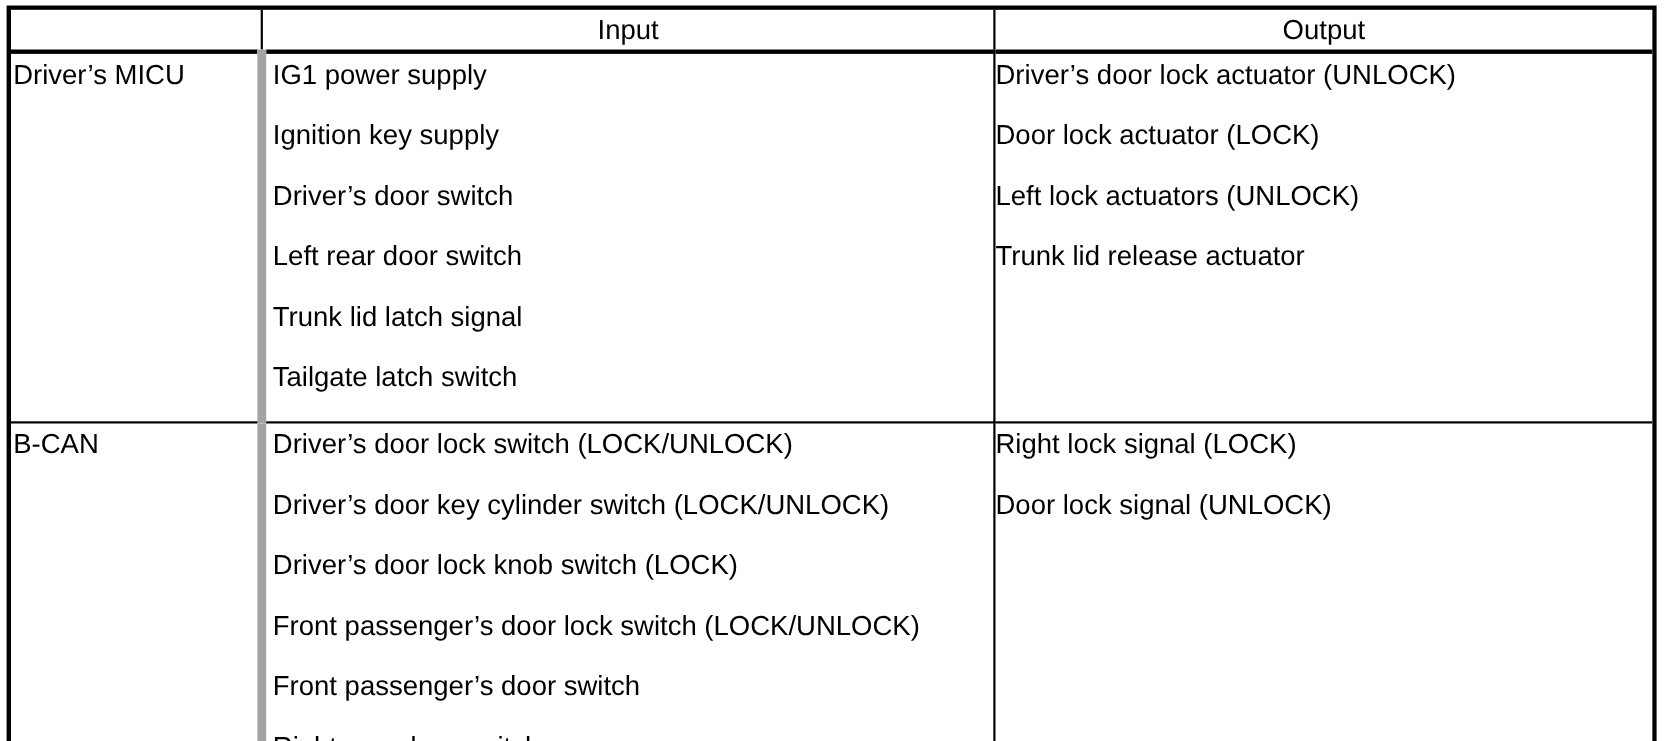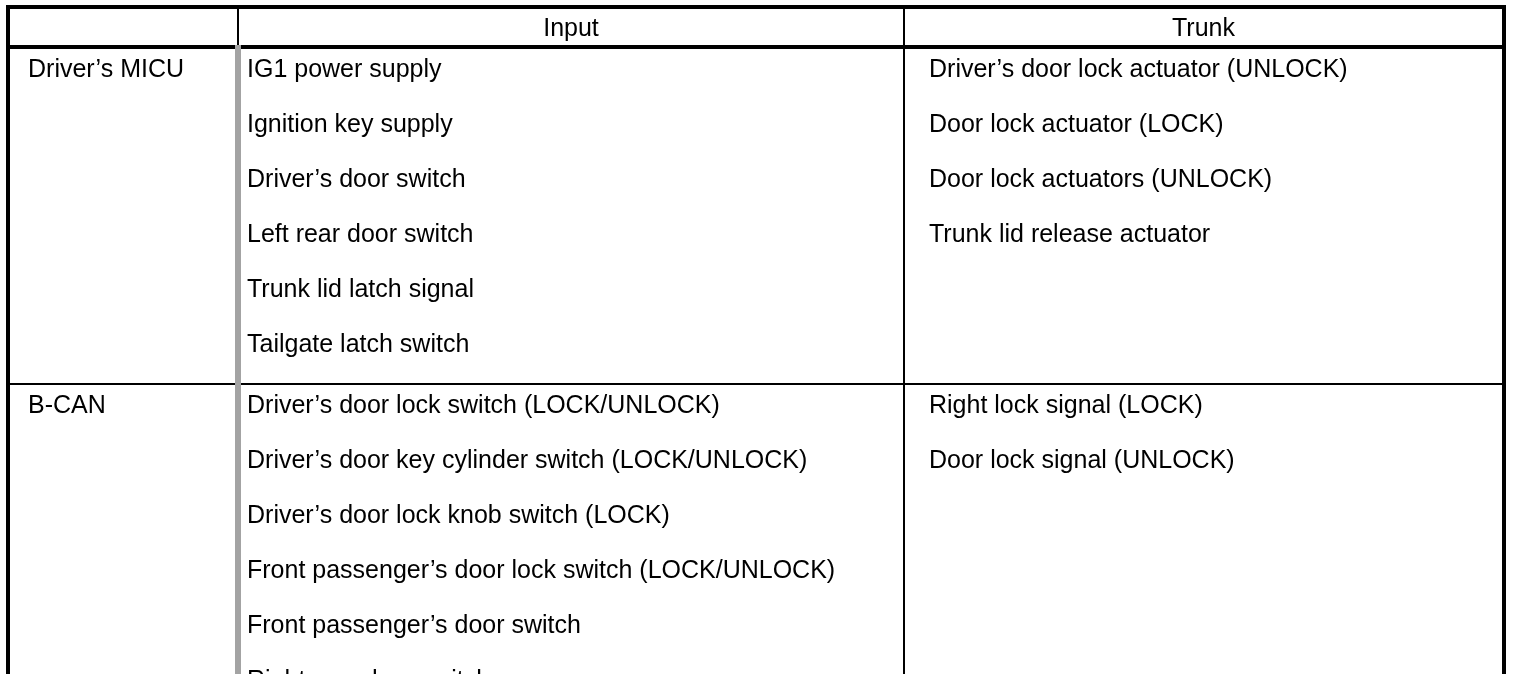--- a/index.html
+++ b/index.html
@@ -66,31 +66,31 @@
   tbody td {
     padding: 0;
     vertical-align: top;
     font-size: 25px;
     line-height: 30px;
   }
   tbody tr.grp-row > td { border-bottom: 2px solid #000; }
   tbody tr.grp-row:last-child > td { border-bottom: none; }
 
   td.cell-module {
-    border-right: 6px solid #a3a3a3;
-    padding-left: 18px;
+    border-right: 8px solid #a3a3a3;
+    padding-left: 2px;
     padding-top: 4px;
   }
   td.cell-input {
     border-right: 2px solid #000;
     padding-left: 6px;
     padding-top: 4px;
   }
   td.cell-output {
-    padding-left: 24px;
+    padding-left: 0;
     padding-top: 4px;
   }
 
   .module-label {
     display: block;
     font-size: 25px;
     line-height: 30px;
     white-space: nowrap;
   }
 
@@ -117,21 +117,21 @@
     <table class="spec">
       <colgroup>
         <col class="c-module">
         <col class="c-input">
         <col class="c-output">
       </colgroup>
       <thead>
         <tr>
           <th class="th-module"></th>
           <th class="th-input">Input</th>
-          <th class="th-output">Trunk</th>
+          <th class="th-output">Output</th>
         </tr>
       </thead>
       <tbody>
 
         <tr class="grp-row grp-a">
           <td class="cell-module">
             <span class="module-label">Driver’s MICU</span>
           </td>
           <td class="cell-input">
             <ul class="item-list">
@@ -140,21 +140,21 @@
               <li>Driver’s door switch</li>
               <li>Left rear door switch</li>
               <li>Trunk lid latch signal</li>
               <li>Tailgate latch switch</li>
             </ul>
           </td>
           <td class="cell-output">
             <ul class="item-list">
               <li>Driver’s door lock actuator (UNLOCK)</li>
               <li>Door lock actuator (LOCK)</li>
-              <li>Door lock actuators (UNLOCK)</li>
+              <li>Left lock actuators (UNLOCK)</li>
               <li>Trunk lid release actuator</li>
             </ul>
           </td>
         </tr>
 
         <tr class="grp-row grp-b">
           <td class="cell-module">
             <span class="module-label">B-CAN</span>
           </td>
           <td class="cell-input">

